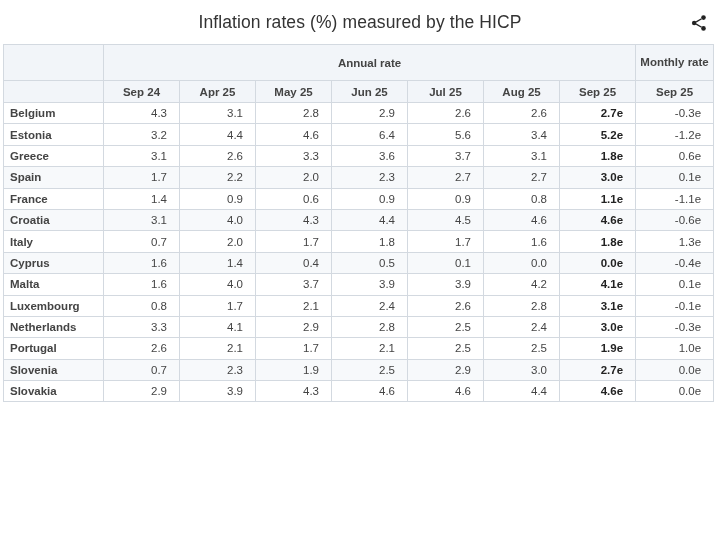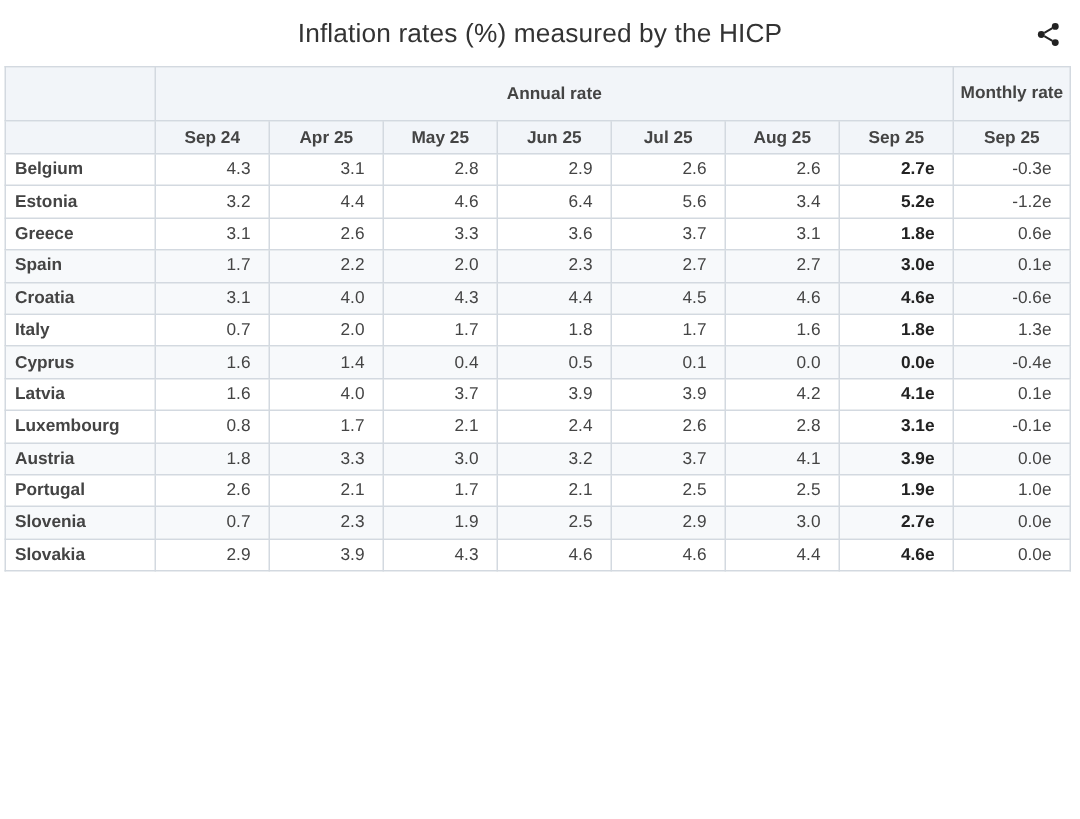--- a/index.html
+++ b/index.html
@@ -185,20 +185,31 @@
           <td class="country">Spain</td>
           <td class="val">1.7</td>
           <td class="val">2.2</td>
           <td class="val">2.0</td>
           <td class="val">2.3</td>
           <td class="val">2.7</td>
           <td class="val">2.7</td>
           <td class="val latest">3.0e</td>
           <td class="val">0.1e</td>
         </tr>
+        <tr>
+          <td class="country">France</td>
+          <td class="val">1.4</td>
+          <td class="val">0.9</td>
+          <td class="val">0.6</td>
+          <td class="val">0.9</td>
+          <td class="val">0.9</td>
+          <td class="val">0.8</td>
+          <td class="val latest">1.1e</td>
+          <td class="val">-1.1e</td>
+        </tr>
         <tr class="alt">
           <td class="country">Croatia</td>
           <td class="val">3.1</td>
           <td class="val">4.0</td>
           <td class="val">4.3</td>
           <td class="val">4.4</td>
           <td class="val">4.5</td>
           <td class="val">4.6</td>
           <td class="val latest">4.6e</td>
           <td class="val">-0.6e</td>
@@ -219,51 +230,51 @@
           <td class="val">1.6</td>
           <td class="val">1.4</td>
           <td class="val">0.4</td>
           <td class="val">0.5</td>
           <td class="val">0.1</td>
           <td class="val">0.0</td>
           <td class="val latest">0.0e</td>
           <td class="val">-0.4e</td>
         </tr>
         <tr>
-          <td class="country">Latvia</td>
+          <td class="country">Malta</td>
           <td class="val">1.6</td>
           <td class="val">4.0</td>
           <td class="val">3.7</td>
           <td class="val">3.9</td>
           <td class="val">3.9</td>
           <td class="val">4.2</td>
           <td class="val latest">4.1e</td>
           <td class="val">0.1e</td>
         </tr>
         <tr>
           <td class="country">Luxembourg</td>
           <td class="val">0.8</td>
           <td class="val">1.7</td>
           <td class="val">2.1</td>
           <td class="val">2.4</td>
           <td class="val">2.6</td>
           <td class="val">2.8</td>
           <td class="val latest">3.1e</td>
           <td class="val">-0.1e</td>
         </tr>
-        <tr class="alt">
-          <td class="country">Austria</td>
-          <td class="val">1.8</td>
+        <tr>
+          <td class="country">Netherlands</td>
           <td class="val">3.3</td>
-          <td class="val">3.0</td>
-          <td class="val">3.2</td>
-          <td class="val">3.7</td>
           <td class="val">4.1</td>
-          <td class="val latest">3.9e</td>
-          <td class="val">0.0e</td>
+          <td class="val">2.9</td>
+          <td class="val">2.8</td>
+          <td class="val">2.5</td>
+          <td class="val">2.4</td>
+          <td class="val latest">3.0e</td>
+          <td class="val">-0.3e</td>
         </tr>
         <tr>
           <td class="country">Portugal</td>
           <td class="val">2.6</td>
           <td class="val">2.1</td>
           <td class="val">1.7</td>
           <td class="val">2.1</td>
           <td class="val">2.5</td>
           <td class="val">2.5</td>
           <td class="val latest">1.9e</td>

